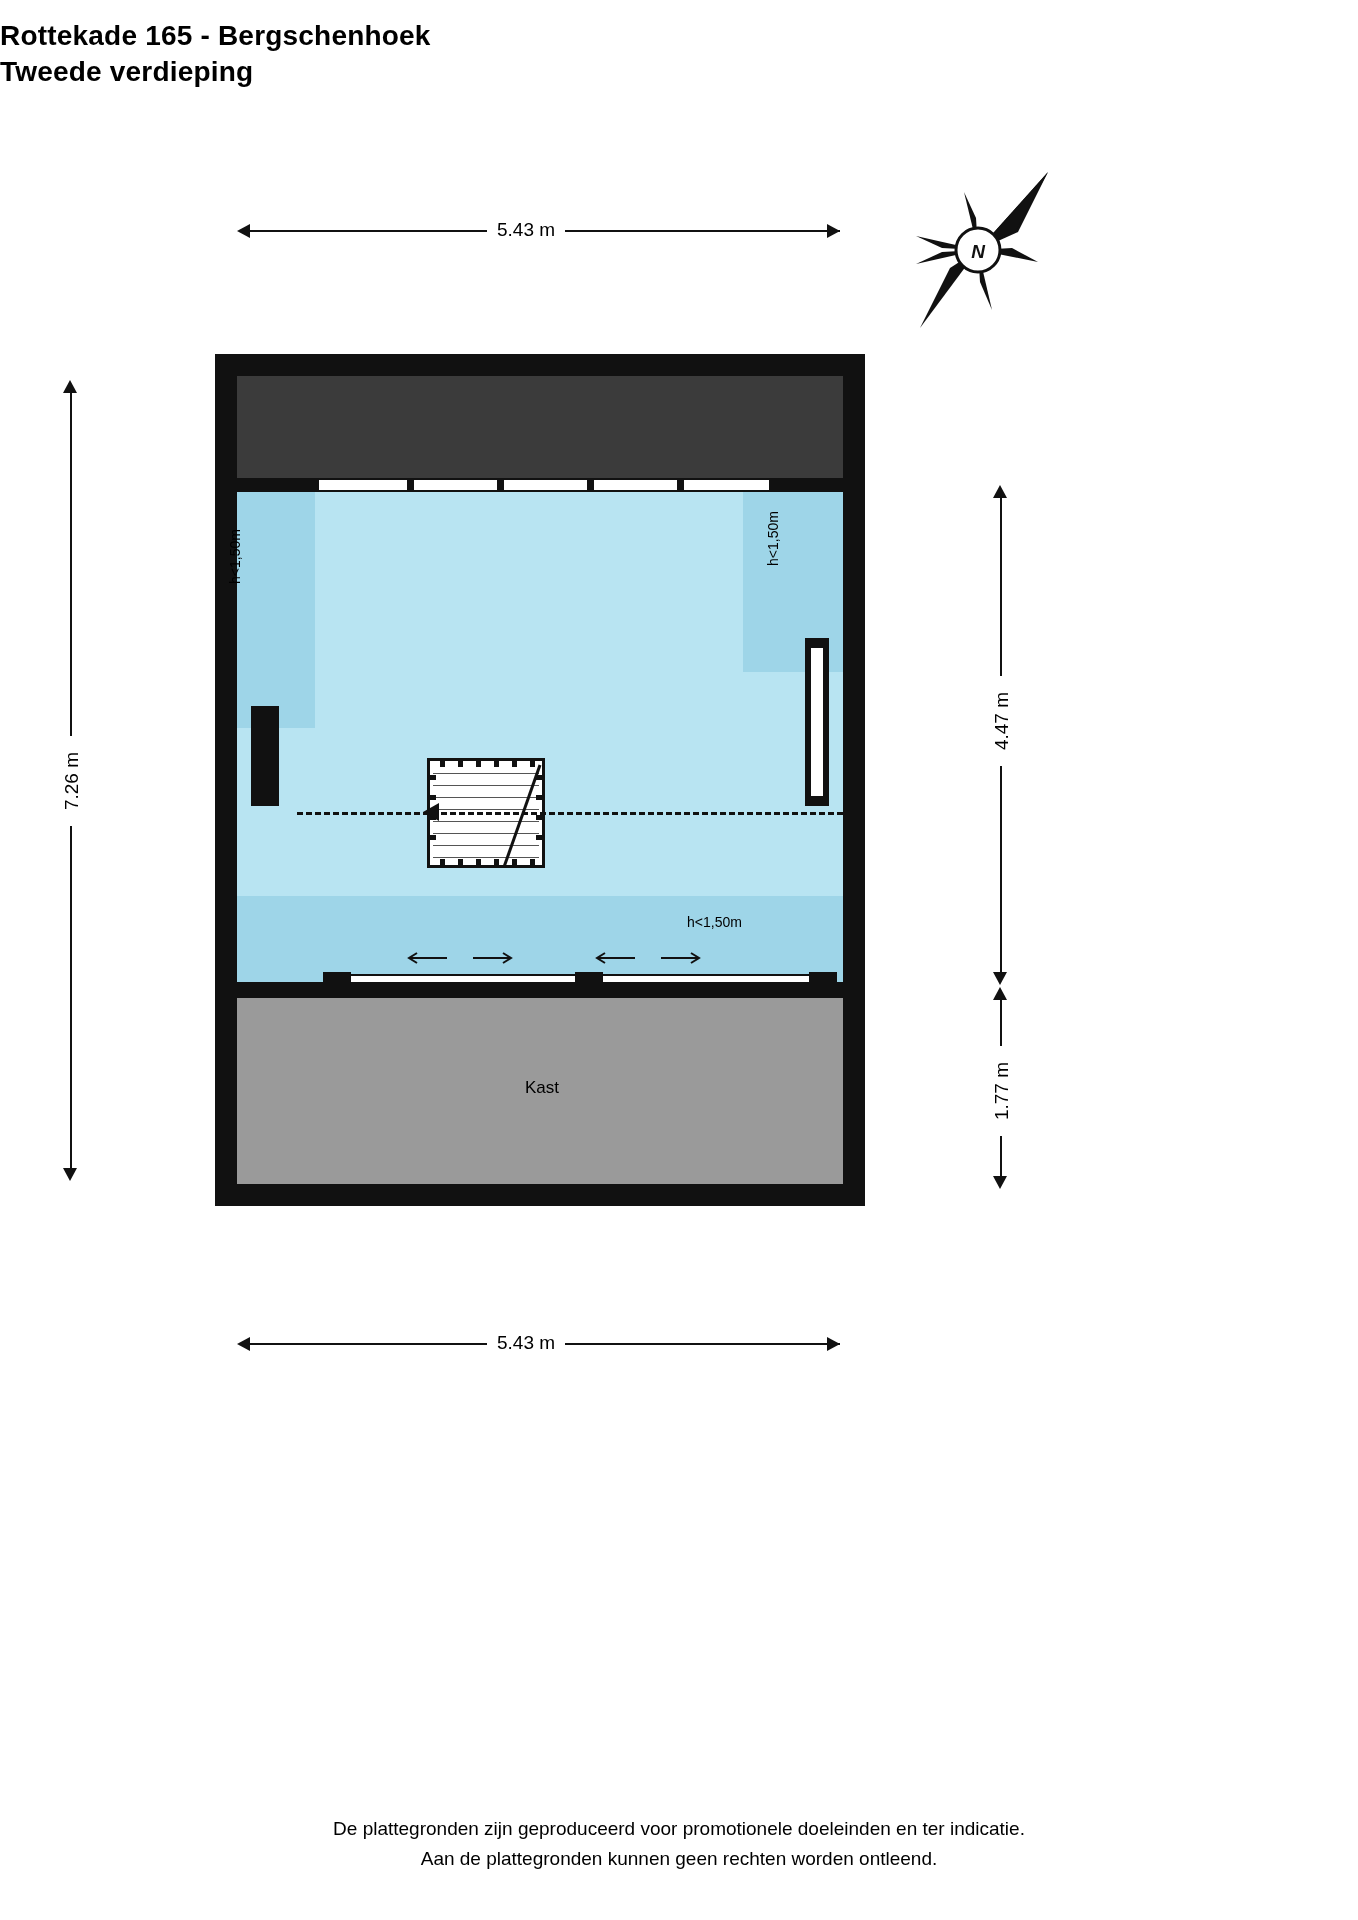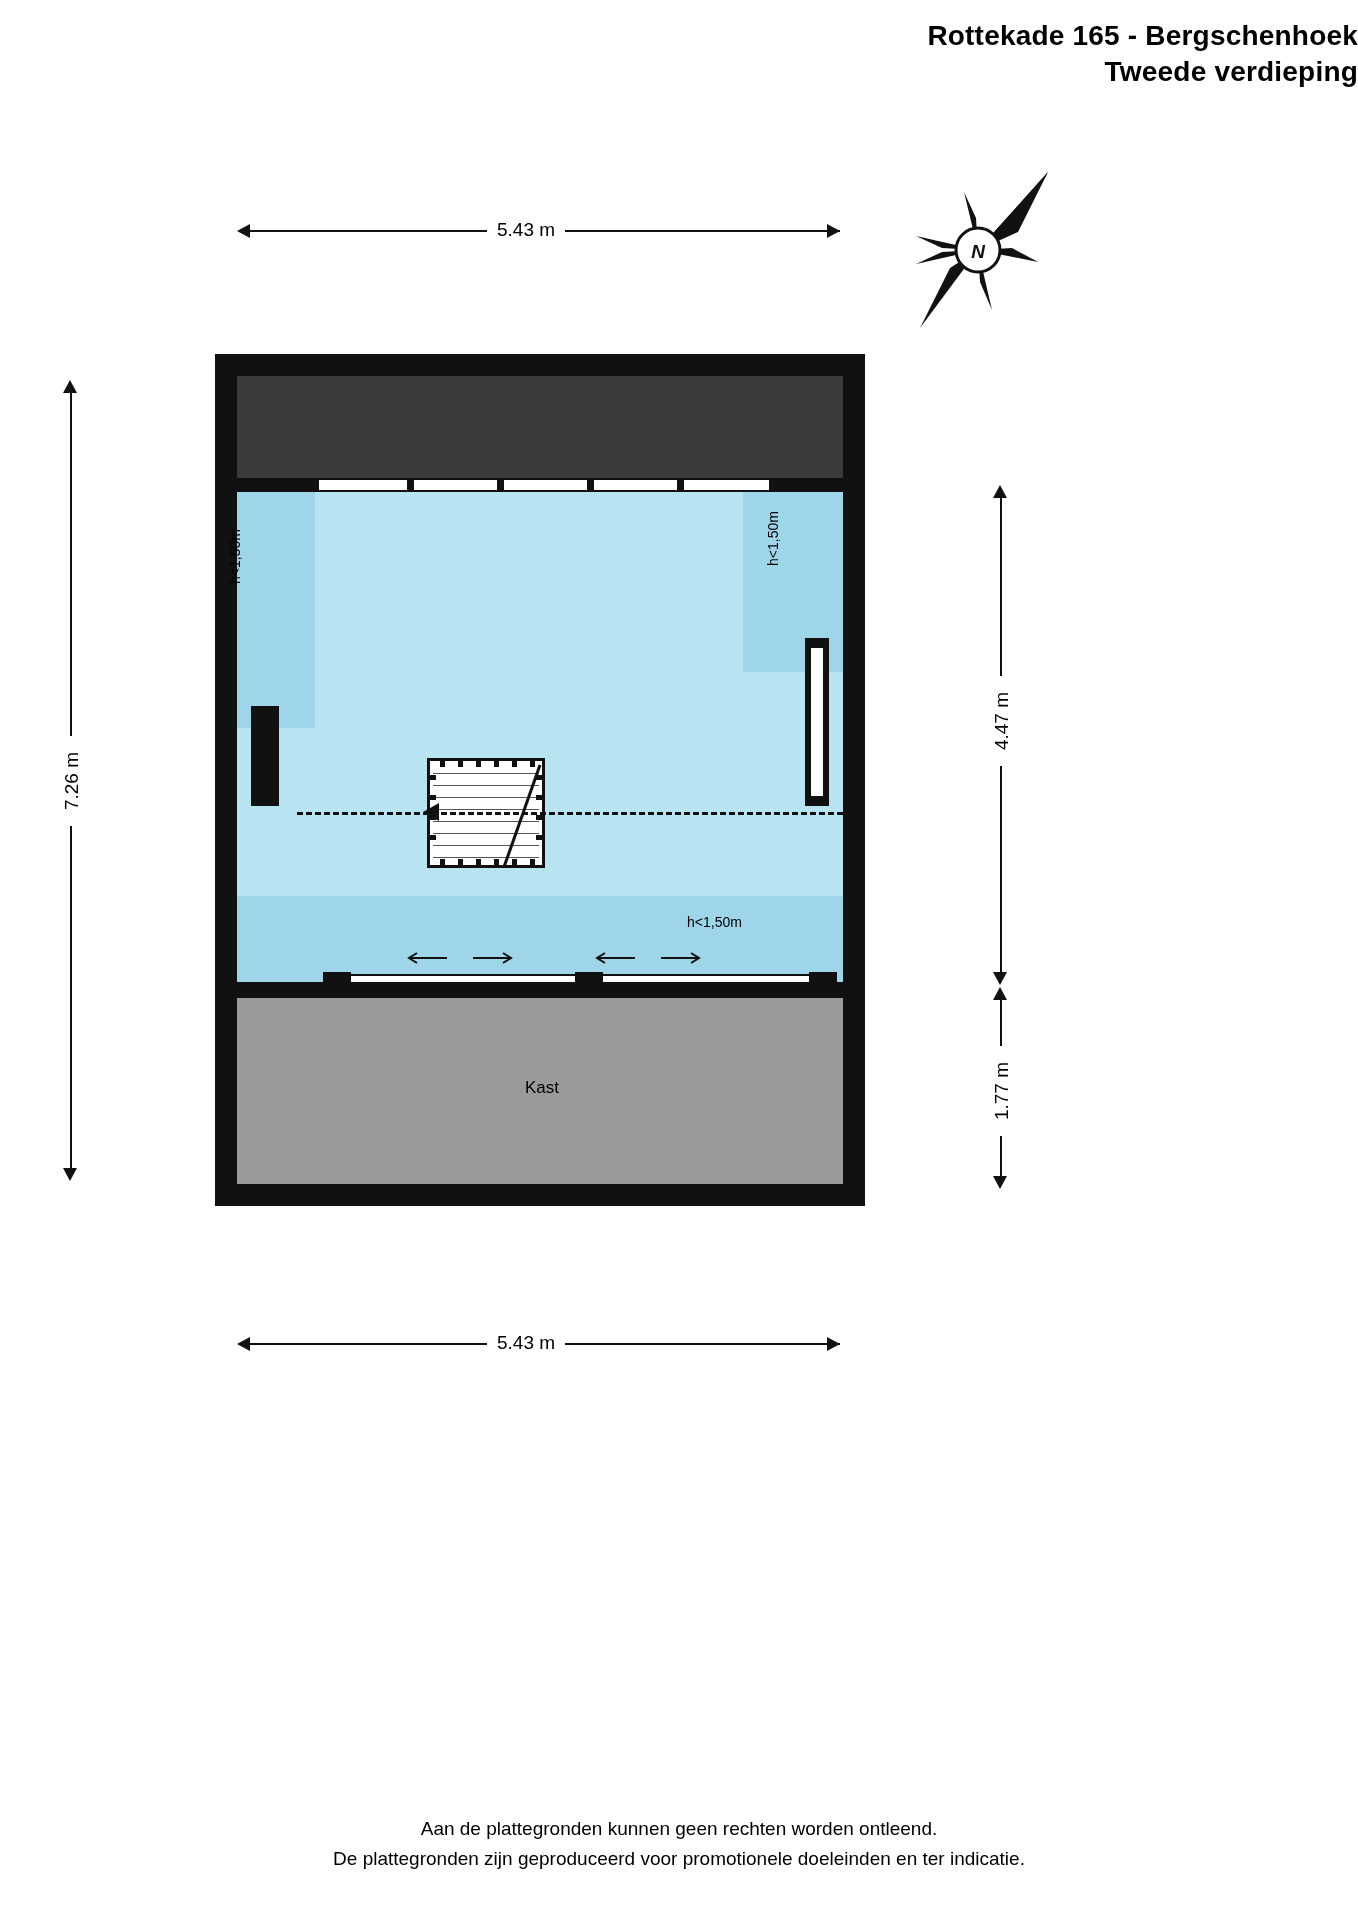--- a/index.html
+++ b/index.html
@@ -15,34 +15,33 @@
     color: #000000;
     overflow: hidden;
   }
 
   
   .title-block {
     position: absolute;
     top: 18px;
     left: 0;
     width: 1358px;
-    text-align: right;
+    text-align: left;
   }
   .title-line-1 {
     font-size: 28px;
     font-weight: bold;
     letter-spacing: 0.2px;
     line-height: 36px;
   }
   .title-line-2 {
     font-size: 28px;
     font-weight: bold;
     letter-spacing: 0.2px;
     line-height: 36px;
-    padding-left: 32px;
   }
 
   
   .plan {
     position: absolute;
     left: 215px;
     top: 354px;
     width: 650px;
     height: 852px;
   }
@@ -509,15 +508,15 @@
     </div>
 
     <div class="h-note h-left">h&lt;1,50m</div>
     <div class="h-note h-right">h&lt;1,50m</div>
     <div class="h-note h-bottom">h&lt;1,50m</div>
 
   </div>
 </div>
 
 <div class="footer">
+  <div>De plattegronden zijn geproduceerd voor promotionele doeleinden en ter indicatie.</div>
   <div>Aan de plattegronden kunnen geen rechten worden ontleend.</div>
-  <div>De plattegronden zijn geproduceerd voor promotionele doeleinden en ter indicatie.</div>
 </div>
 
 </body></html>

